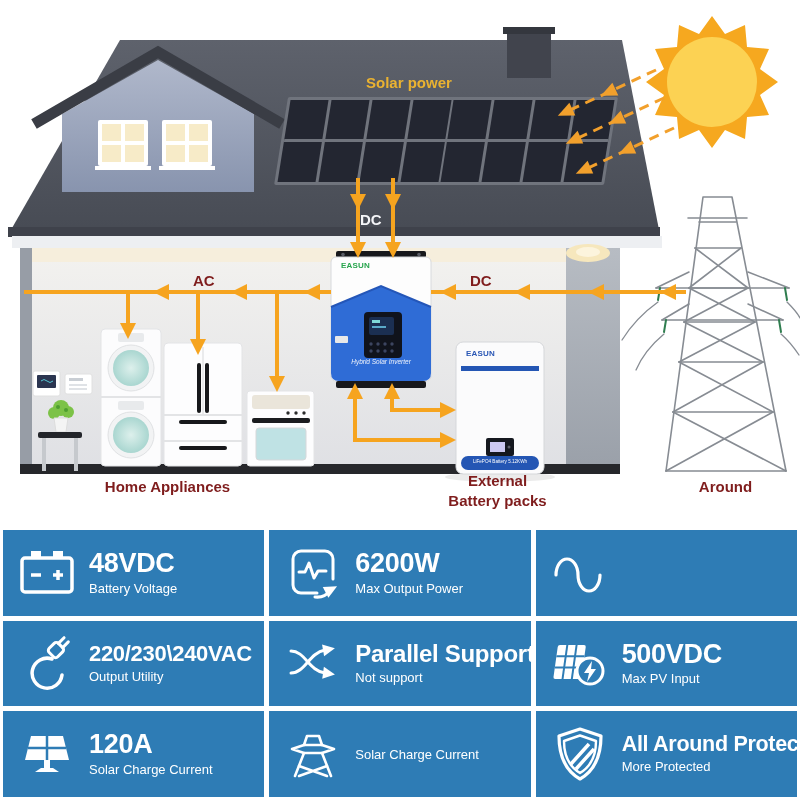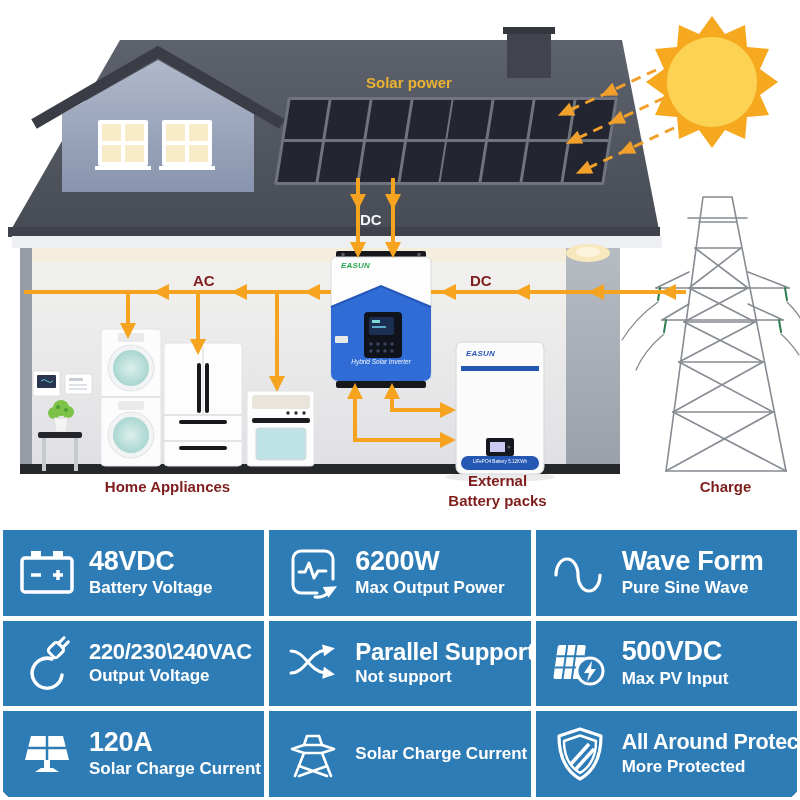--- a/index.html
+++ b/index.html
@@ -1,43 +1,43 @@
 <!DOCTYPE html>
 <html><head>
 <meta charset="utf-8">
 <style>
   html,body{margin:0;padding:0;background:#fff;}
   .page{position:relative;width:800px;height:800px;overflow:hidden;background:#fff;
-        font-family:"Liberation Sans",sans-serif;border-radius:19px;}
+        font-family:"Liberation Sans",sans-serif;}
   .scene{position:absolute;top:0;left:0;width:800px;height:527px;background:#fff;}
   .scene svg.art{position:absolute;top:0;left:0;}
   .slabel{position:absolute;font-weight:700;color:#7f1d1d;font-size:15px;white-space:nowrap;}
   .lbl-solar{left:366px;top:74px;color:#eab231;}
   .lbl-dc-roof{left:360px;top:211px;color:#f4f5f8;}
   .lbl-ac{left:193px;top:272px;}
   .lbl-dc-utility{left:470px;top:272px;}
   .lbl-home{left:80px;top:478px;width:175px;text-align:center;}
   .lbl-external{left:430px;top:471px;width:135px;text-align:center;line-height:1.35;}
   .lbl-utility{left:678px;top:478px;width:95px;text-align:center;}
-  .brand{position:absolute;font-weight:700;font-style:italic;letter-spacing:.2px;}
+  .brand{position:absolute;font-weight:700;letter-spacing:.2px;}
   .inv-brand{left:341px;top:261px;font-size:8px;color:#28a54e;}
   .inv-caption{position:absolute;left:331px;top:358px;width:100px;text-align:center;
                font-size:6.5px;font-style:italic;color:#eef2fb;}
   .bat-brand{left:466px;top:349px;font-size:8px;color:#2a57b5;}
   .bat-caption{position:absolute;left:461px;top:459px;width:78px;text-align:center;
                font-size:4.6px;color:#fff;}
   
   .specs{position:absolute;top:527px;left:0;width:800px;height:273px;box-sizing:border-box;
          padding:3px;display:grid;grid-template-columns:repeat(3,1fr);
          grid-template-rows:repeat(3,1fr);gap:5px;background:#fff;}
   .cell{background:#2e7cb5;display:flex;align-items:center;color:#fff;overflow:hidden;}
   .cell .icon{flex:0 0 58px;margin:0 13px 0 15px;display:flex;align-items:center;justify-content:center;}
   .cell .txt{display:flex;flex-direction:column;gap:3px;min-width:0;}
   .cell .title{font-size:27px;font-weight:700;line-height:1.02;letter-spacing:-.3px;white-space:nowrap;}
-  .cell .sub{font-size:17px;font-weight:700;white-space:nowrap;}
+  .cell .sub{font-size:13px;font-weight:400;white-space:nowrap;}
   .cell:nth-child(4) .title{font-size:22px;}
   .cell:nth-child(5) .title{font-size:24px;}
   .cell:nth-child(9) .title{font-size:21.5px;}
 </style>
 </head>
 <body>
 
 <div class="page">
 
   <div class="scene">
@@ -270,21 +270,21 @@
 
     <div class="slabel lbl-solar">Solar power</div>
     <div class="slabel lbl-dc-roof">DC</div>
     <div class="slabel lbl-ac">AC</div>
     <div class="slabel lbl-dc-utility">DC</div>
     <div class="slabel lbl-external">
       <div>External</div>
       <div>Battery packs</div>
     </div>
     <div class="slabel lbl-home">Home Appliances</div>
-    <div class="slabel lbl-utility">Charge</div>
+    <div class="slabel lbl-utility">Around</div>
     <div class="brand inv-brand">EASUN</div>
     <div class="inv-caption">Hybrid Solar Inverter</div>
     <div class="brand bat-brand">EASUN</div>
     <div class="bat-caption">LiFePO4 Battery 5.12KWh</div>
   </div>
 
   <div class="specs">
 
     <div class="cell">
       <span class="icon">
@@ -317,40 +317,36 @@
         <span class="sub">Max Output Power</span>
       </span>
     </div>
 
     <div class="cell">
       <span class="icon">
         <svg width="56" height="56" viewBox="0 0 56 56" fill="none" stroke="#fff" stroke-width="3.2" stroke-linecap="round">
           <path d="M4,30 a11,16 0 0 1 22,0 a11,16 0 0 0 22,0"></path>
         </svg>
         </span>
-      <span class="txt">
-        <span class="title">Wave Form</span>
-        <span class="sub">Pure Sine Wave</span>
-      </span>
     </div>
 
     <div class="cell">
       <span class="icon">
         <svg width="56" height="56" viewBox="0 0 56 56" fill="none" stroke="#fff" stroke-linecap="round">
           <path d="M33,24 a15,15 0 1 0 10,16" stroke-width="3.5"></path>
           <g transform="rotate(45 38 14)">
             <rect x="32" y="9" width="12" height="13" rx="3" stroke-width="3"></rect>
             <line x1="35" y1="1" x2="35" y2="9" stroke-width="3"></line>
             <line x1="41" y1="1" x2="41" y2="9" stroke-width="3"></line>
           </g>
         </svg>
         </span>
       <span class="txt">
         <span class="title">220/230\240VAC</span>
-        <span class="sub">Output Voltage</span>
+        <span class="sub">Output Utility</span>
       </span>
     </div>
 
     <div class="cell">
       <span class="icon">
         <svg width="56" height="56" viewBox="0 0 56 56" fill="none" stroke="#fff" stroke-width="3" stroke-linecap="round">
           <path d="M6,16 C20,16 24,36 40,38"></path>
           <path d="M6,38 C20,38 24,18 40,15"></path>
           <polygon points="7,0 -5,-6 -5,6" transform="translate(43,38.5) rotate(8)" fill="#fff" stroke="none"></polygon>
           <polygon points="7,0 -5,-6 -5,6" transform="translate(43,14.5) rotate(-10)" fill="#fff" stroke="none"></polygon>

